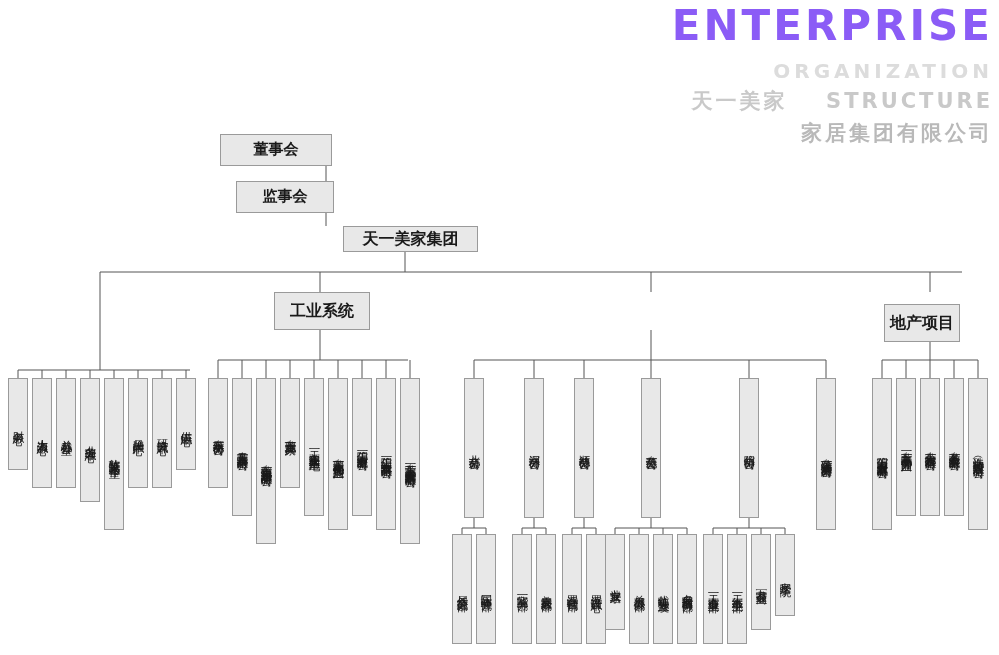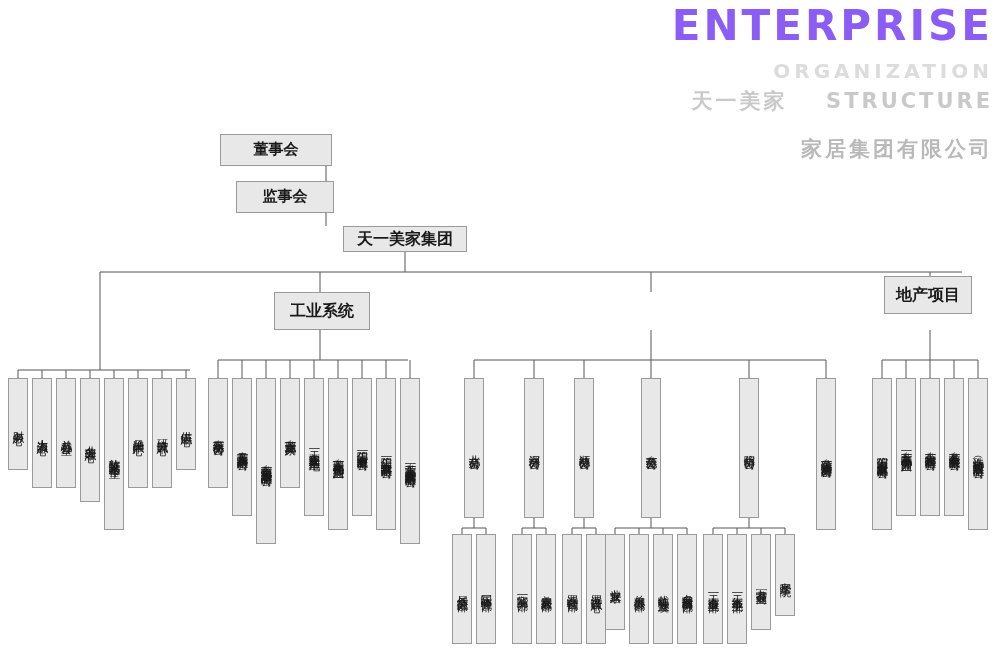--- a/index.html
+++ b/index.html
@@ -86,21 +86,21 @@
     letter-spacing: 3px;
     font-weight: bold;
     color: #c9c9c9;
     margin-top: 4px;
   }
   #title-cn2 {
     font-size: 21px;
     letter-spacing: 3px;
     font-weight: bold;
     color: #b9b9b9;
-    margin-top: 20px;
+    margin-top: 4px;
   }
 </style>
 </head>
 <body>
 
 <div id="root">
 
   <div id="title-block">
     <div id="title-en">ENTERPRISE</div>
     <div id="title-sub">ORGANIZATION</div>
@@ -199,30 +199,30 @@
   </svg>
 
   <div class="node h lvl-top" style="left:220px; top:134px; width:112px; height:32px;">
     <span class="txt">董事会</span>
   </div>
 
   <div class="node h lvl-top" style="left:220px; top:181px; width:98px; height:32px;margin-left:16px;">
     <span class="txt">监事会</span>
   </div>
 
-  <div class="node h lvl-group" style="left:343px; top:226px; width:124px; height:26px;">
+  <div class="node h lvl-group" style="left:343px; top:226px; width:135px; height:26px;">
     <span class="txt">天一美家集团</span>
   </div>
 
   <div class="node h lvl-sys" style="left:274px; top:292px; width:96px; height:38px;">
     <span class="txt">工业系统</span>
   </div>
 
 
-  <div class="node h lvl-sys" style="left:884px; top:276px; width:88px; height:38px;">
+  <div class="node h lvl-sys" style="left:884px; top:304px; width:76px; height:38px;">
     <span class="txt">地产项目</span>
   </div>
 
   <div class="node v leaf" style="left:8px; top:378px; width:20px; height:92px;">
     <span class="txt">财务中心</span>
   </div>
   <div class="node v leaf" style="left:32px; top:378px; width:20px; height:110px;">
     <span class="txt">人力资源中心</span>
   </div>
   <div class="node v leaf" style="left:56px; top:378px; width:20px; height:110px;">

